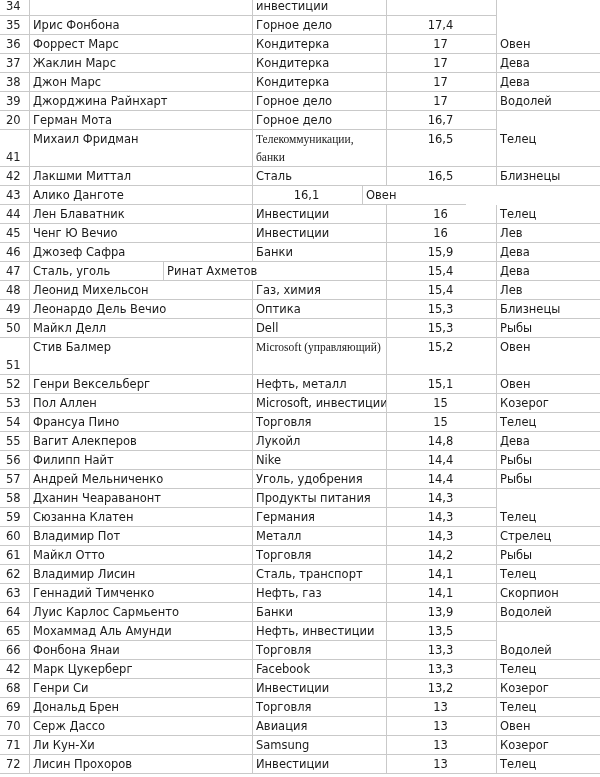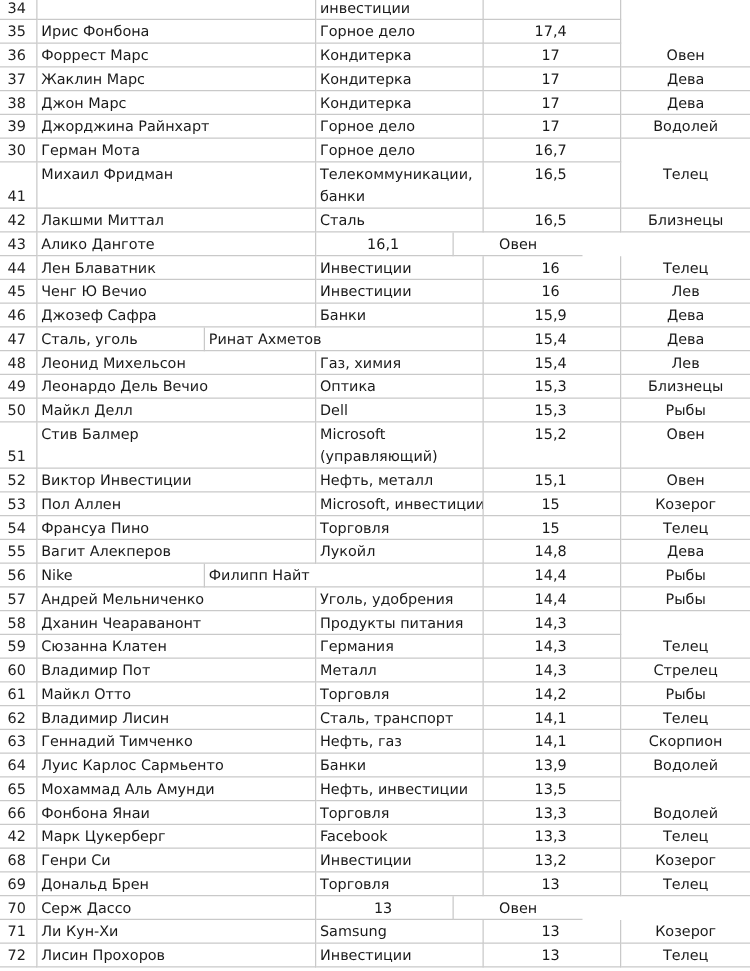--- a/index.html
+++ b/index.html
@@ -41,37 +41,38 @@
     }
     .c-num {
       width: 30px;
       padding-left: 6px;
       border-right: 1px solid #c9c9c9;
       color: #222;
     }
     .c-name { width: 223px; }
     .c-ind  { width: 134px; }
     .c-val  { width: 110px; text-align: center; padding-right: 5px; }
-    .c-zod  { width: 103px; text-align: center; border-right: none; }
+    .c-zod  { width: 103px; border-right: none; }
     .c-zod.empty { border-bottom-color: transparent; }
 
     .row.tall .c-num {
       display: flex;
       align-items: flex-end;
       line-height: 18px;
     }
     .row.tall .c-name,
     .row.tall .c-val,
     .row.tall .c-zod {
       line-height: 18px;
       padding-top: 0;
     }
     .row.tall .c-ind {
       white-space: normal;
       line-height: 18px;
+      font-family: Liberation Serif, serif;
     }
   </style>
 </head>
 <body>
 
 <div class="sheet" id="sheet">
     <div class="row">
       <div class="cell c-num">34</div>
       <div class="cell c-name"></div>
       <div class="cell c-ind">инвестиции</div>
@@ -107,21 +108,21 @@
       <div class="cell c-zod">Дева</div>
     </div>
     <div class="row">
       <div class="cell c-num">39</div>
       <div class="cell c-name">Джорджина Райнхарт</div>
       <div class="cell c-ind">Горное дело</div>
       <div class="cell c-val">17</div>
       <div class="cell c-zod">Водолей</div>
     </div>
     <div class="row">
-      <div class="cell c-num">30</div>
+      <div class="cell c-num">20</div>
       <div class="cell c-name">Герман Мота</div>
       <div class="cell c-ind">Горное дело</div>
       <div class="cell c-val">16,7</div>
       <div class="cell c-zod empty"></div>
     </div>
     <div class="row tall">
       <div class="cell c-num">41</div>
       <div class="cell c-name">Михаил Фридман</div>
       <div class="cell c-ind">Телекоммуникации, банки</div>
       <div class="cell c-val">16,5</div>
@@ -191,21 +192,21 @@
     </div>
     <div class="row tall">
       <div class="cell c-num">51</div>
       <div class="cell c-name">Стив Балмер</div>
       <div class="cell c-ind">Microsoft (управляющий)</div>
       <div class="cell c-val">15,2</div>
       <div class="cell c-zod">Овен</div>
     </div>
     <div class="row">
       <div class="cell c-num">52</div>
-      <div class="cell c-name">Виктор Инвестиции</div>
+      <div class="cell c-name">Генри Вексельберг</div>
       <div class="cell c-ind">Нефть, металл</div>
       <div class="cell c-val">15,1</div>
       <div class="cell c-zod">Овен</div>
     </div>
     <div class="row">
       <div class="cell c-num">53</div>
       <div class="cell c-name">Пол Аллен</div>
       <div class="cell c-ind">Microsoft, инвестиции</div>
       <div class="cell c-val">15</div>
       <div class="cell c-zod">Козерог</div>
@@ -219,22 +220,22 @@
     </div>
     <div class="row">
       <div class="cell c-num">55</div>
       <div class="cell c-name">Вагит Алекперов</div>
       <div class="cell c-ind">Лукойл</div>
       <div class="cell c-val">14,8</div>
       <div class="cell c-zod">Дева</div>
     </div>
     <div class="row">
       <div class="cell c-num">56</div>
+      <div class="cell c-name">Филипп Найт</div>
       <div class="cell c-ind">Nike</div>
-      <div class="cell c-name">Филипп Найт</div>
       <div class="cell c-val">14,4</div>
       <div class="cell c-zod">Рыбы</div>
     </div>
     <div class="row">
       <div class="cell c-num">57</div>
       <div class="cell c-name">Андрей Мельниченко</div>
       <div class="cell c-ind">Уголь, удобрения</div>
       <div class="cell c-val">14,4</div>
       <div class="cell c-zod">Рыбы</div>
     </div>
@@ -318,20 +319,21 @@
     <div class="row">
       <div class="cell c-num">69</div>
       <div class="cell c-name">Дональд Брен</div>
       <div class="cell c-ind">Торговля</div>
       <div class="cell c-val">13</div>
       <div class="cell c-zod">Телец</div>
     </div>
     <div class="row">
       <div class="cell c-num">70</div>
       <div class="cell c-name">Серж Дассо</div>
+      <div class="cell c-ind">Авиация</div>
       <div class="cell c-val">13</div>
       <div class="cell c-zod">Овен</div>
     </div>
     <div class="row">
       <div class="cell c-num">71</div>
       <div class="cell c-name">Ли Кун-Хи</div>
       <div class="cell c-ind">Samsung</div>
       <div class="cell c-val">13</div>
       <div class="cell c-zod">Козерог</div>
     </div>

